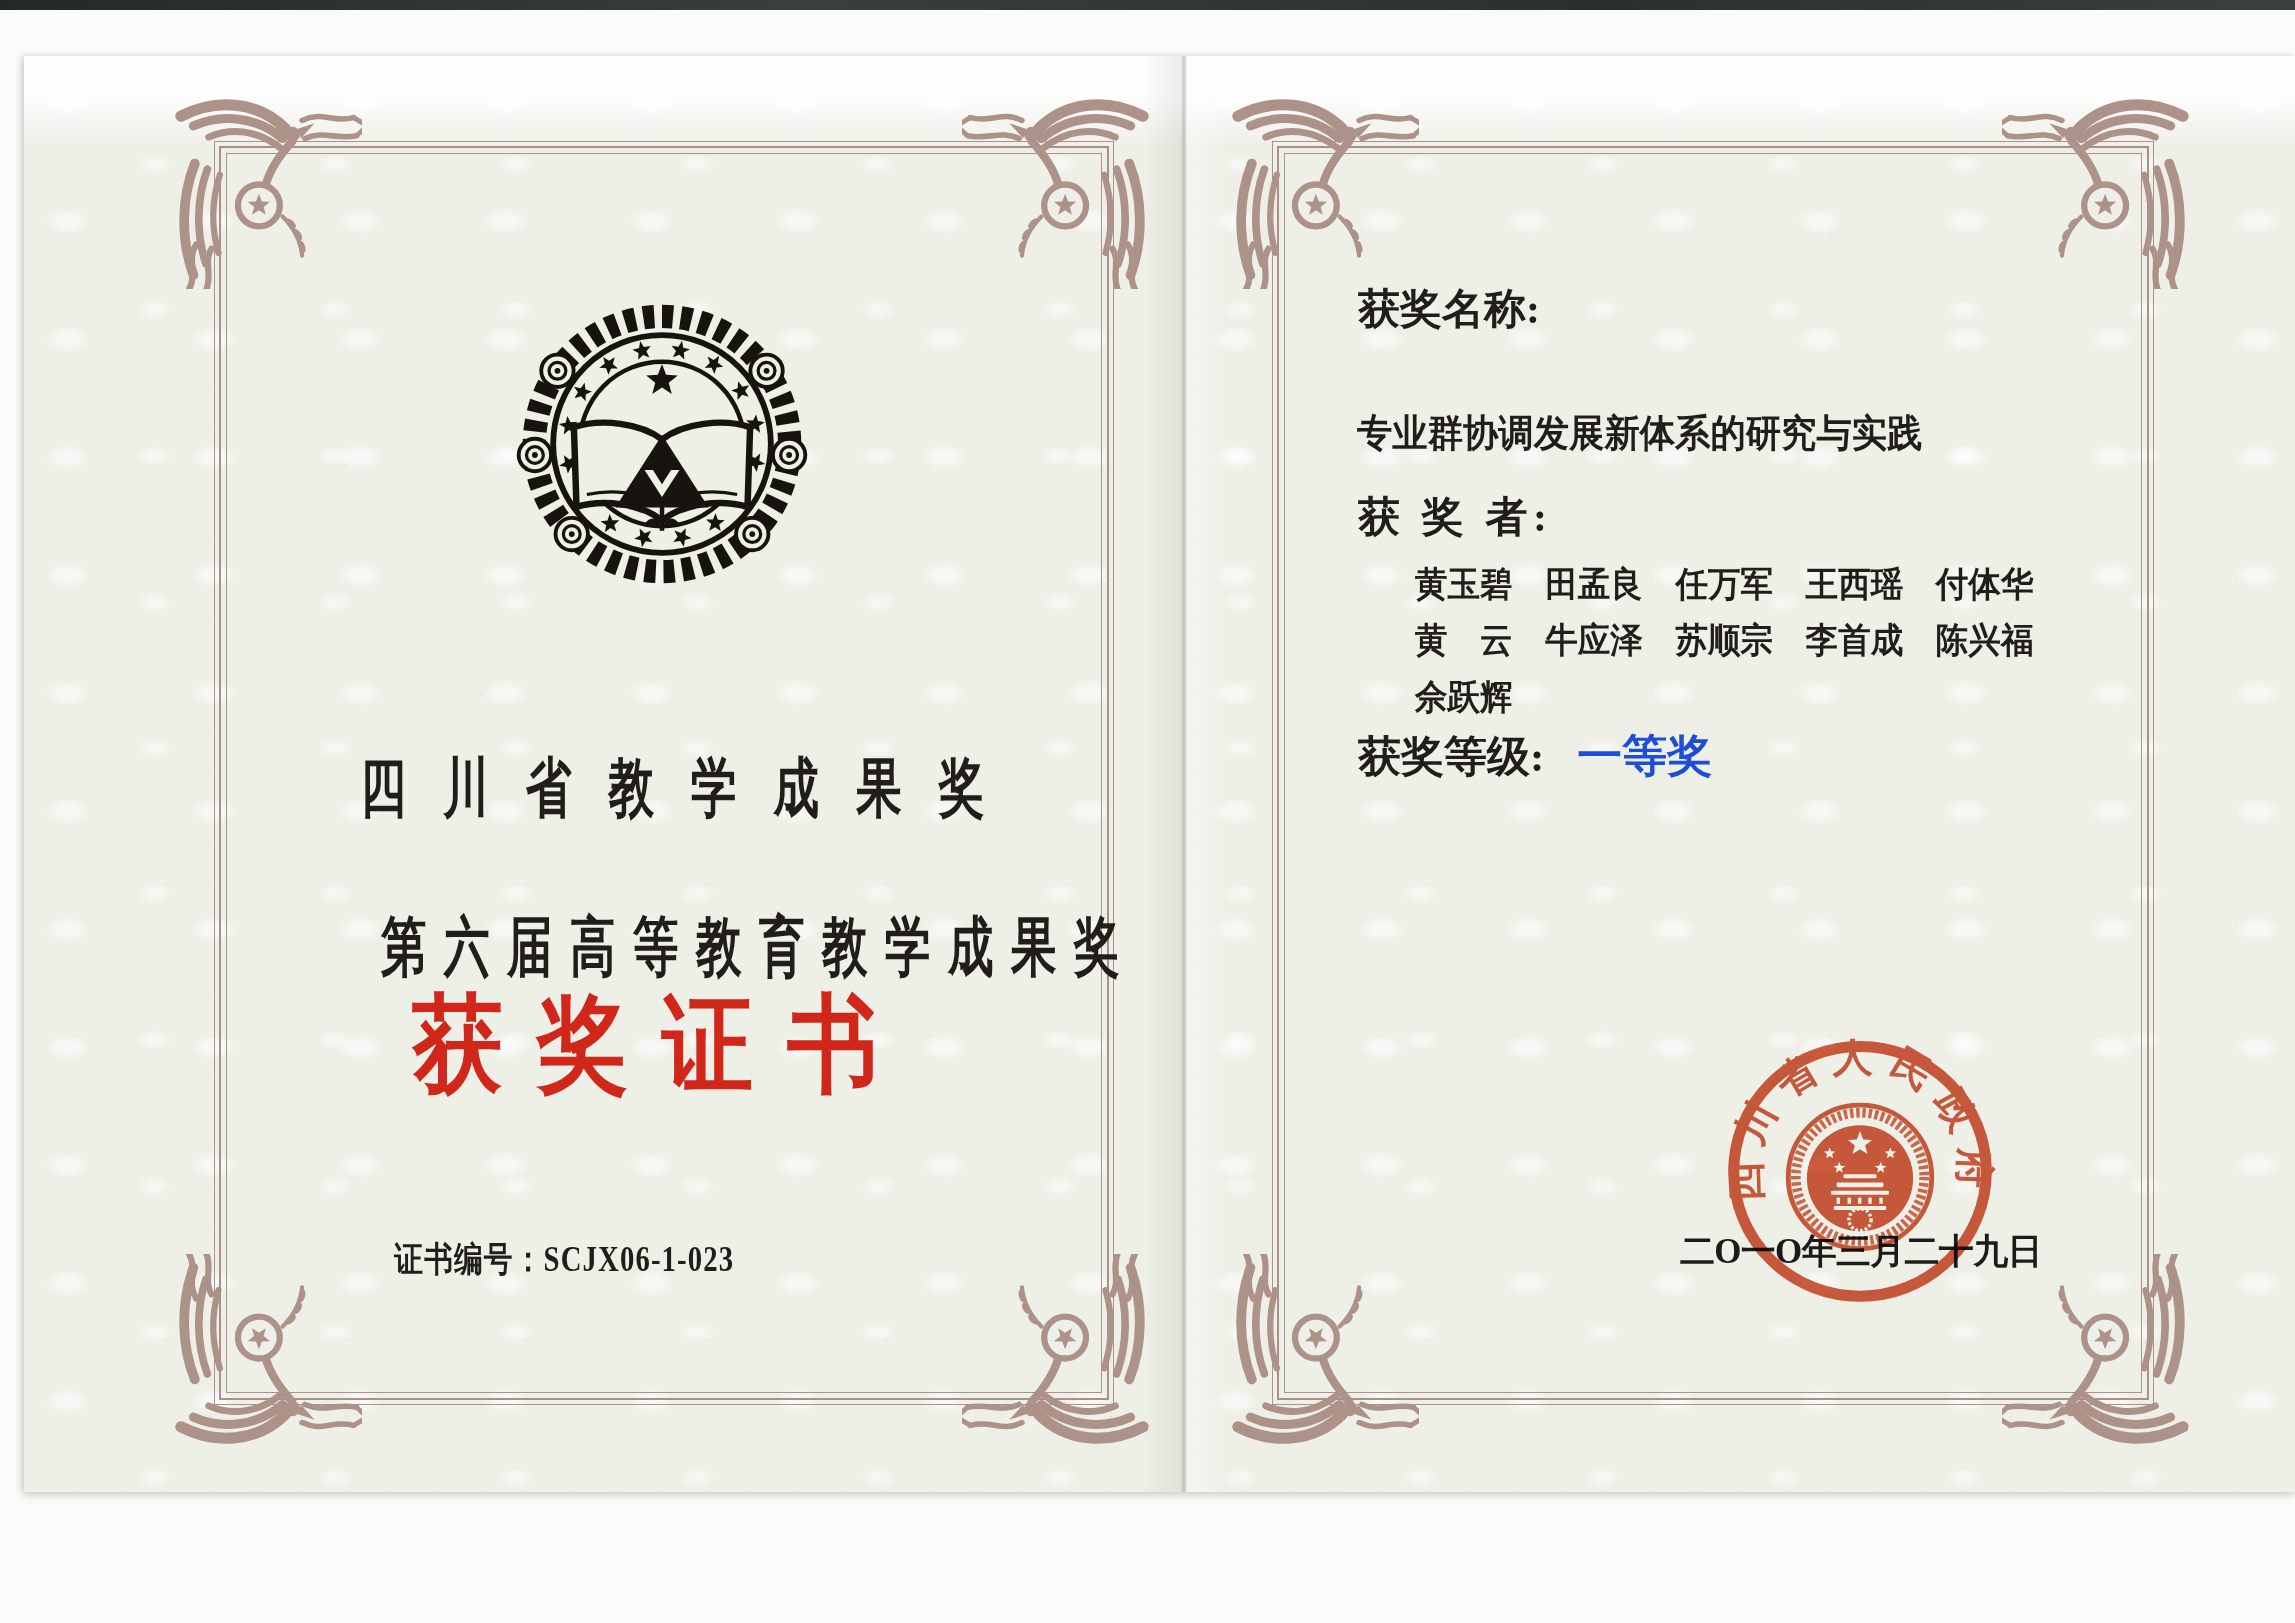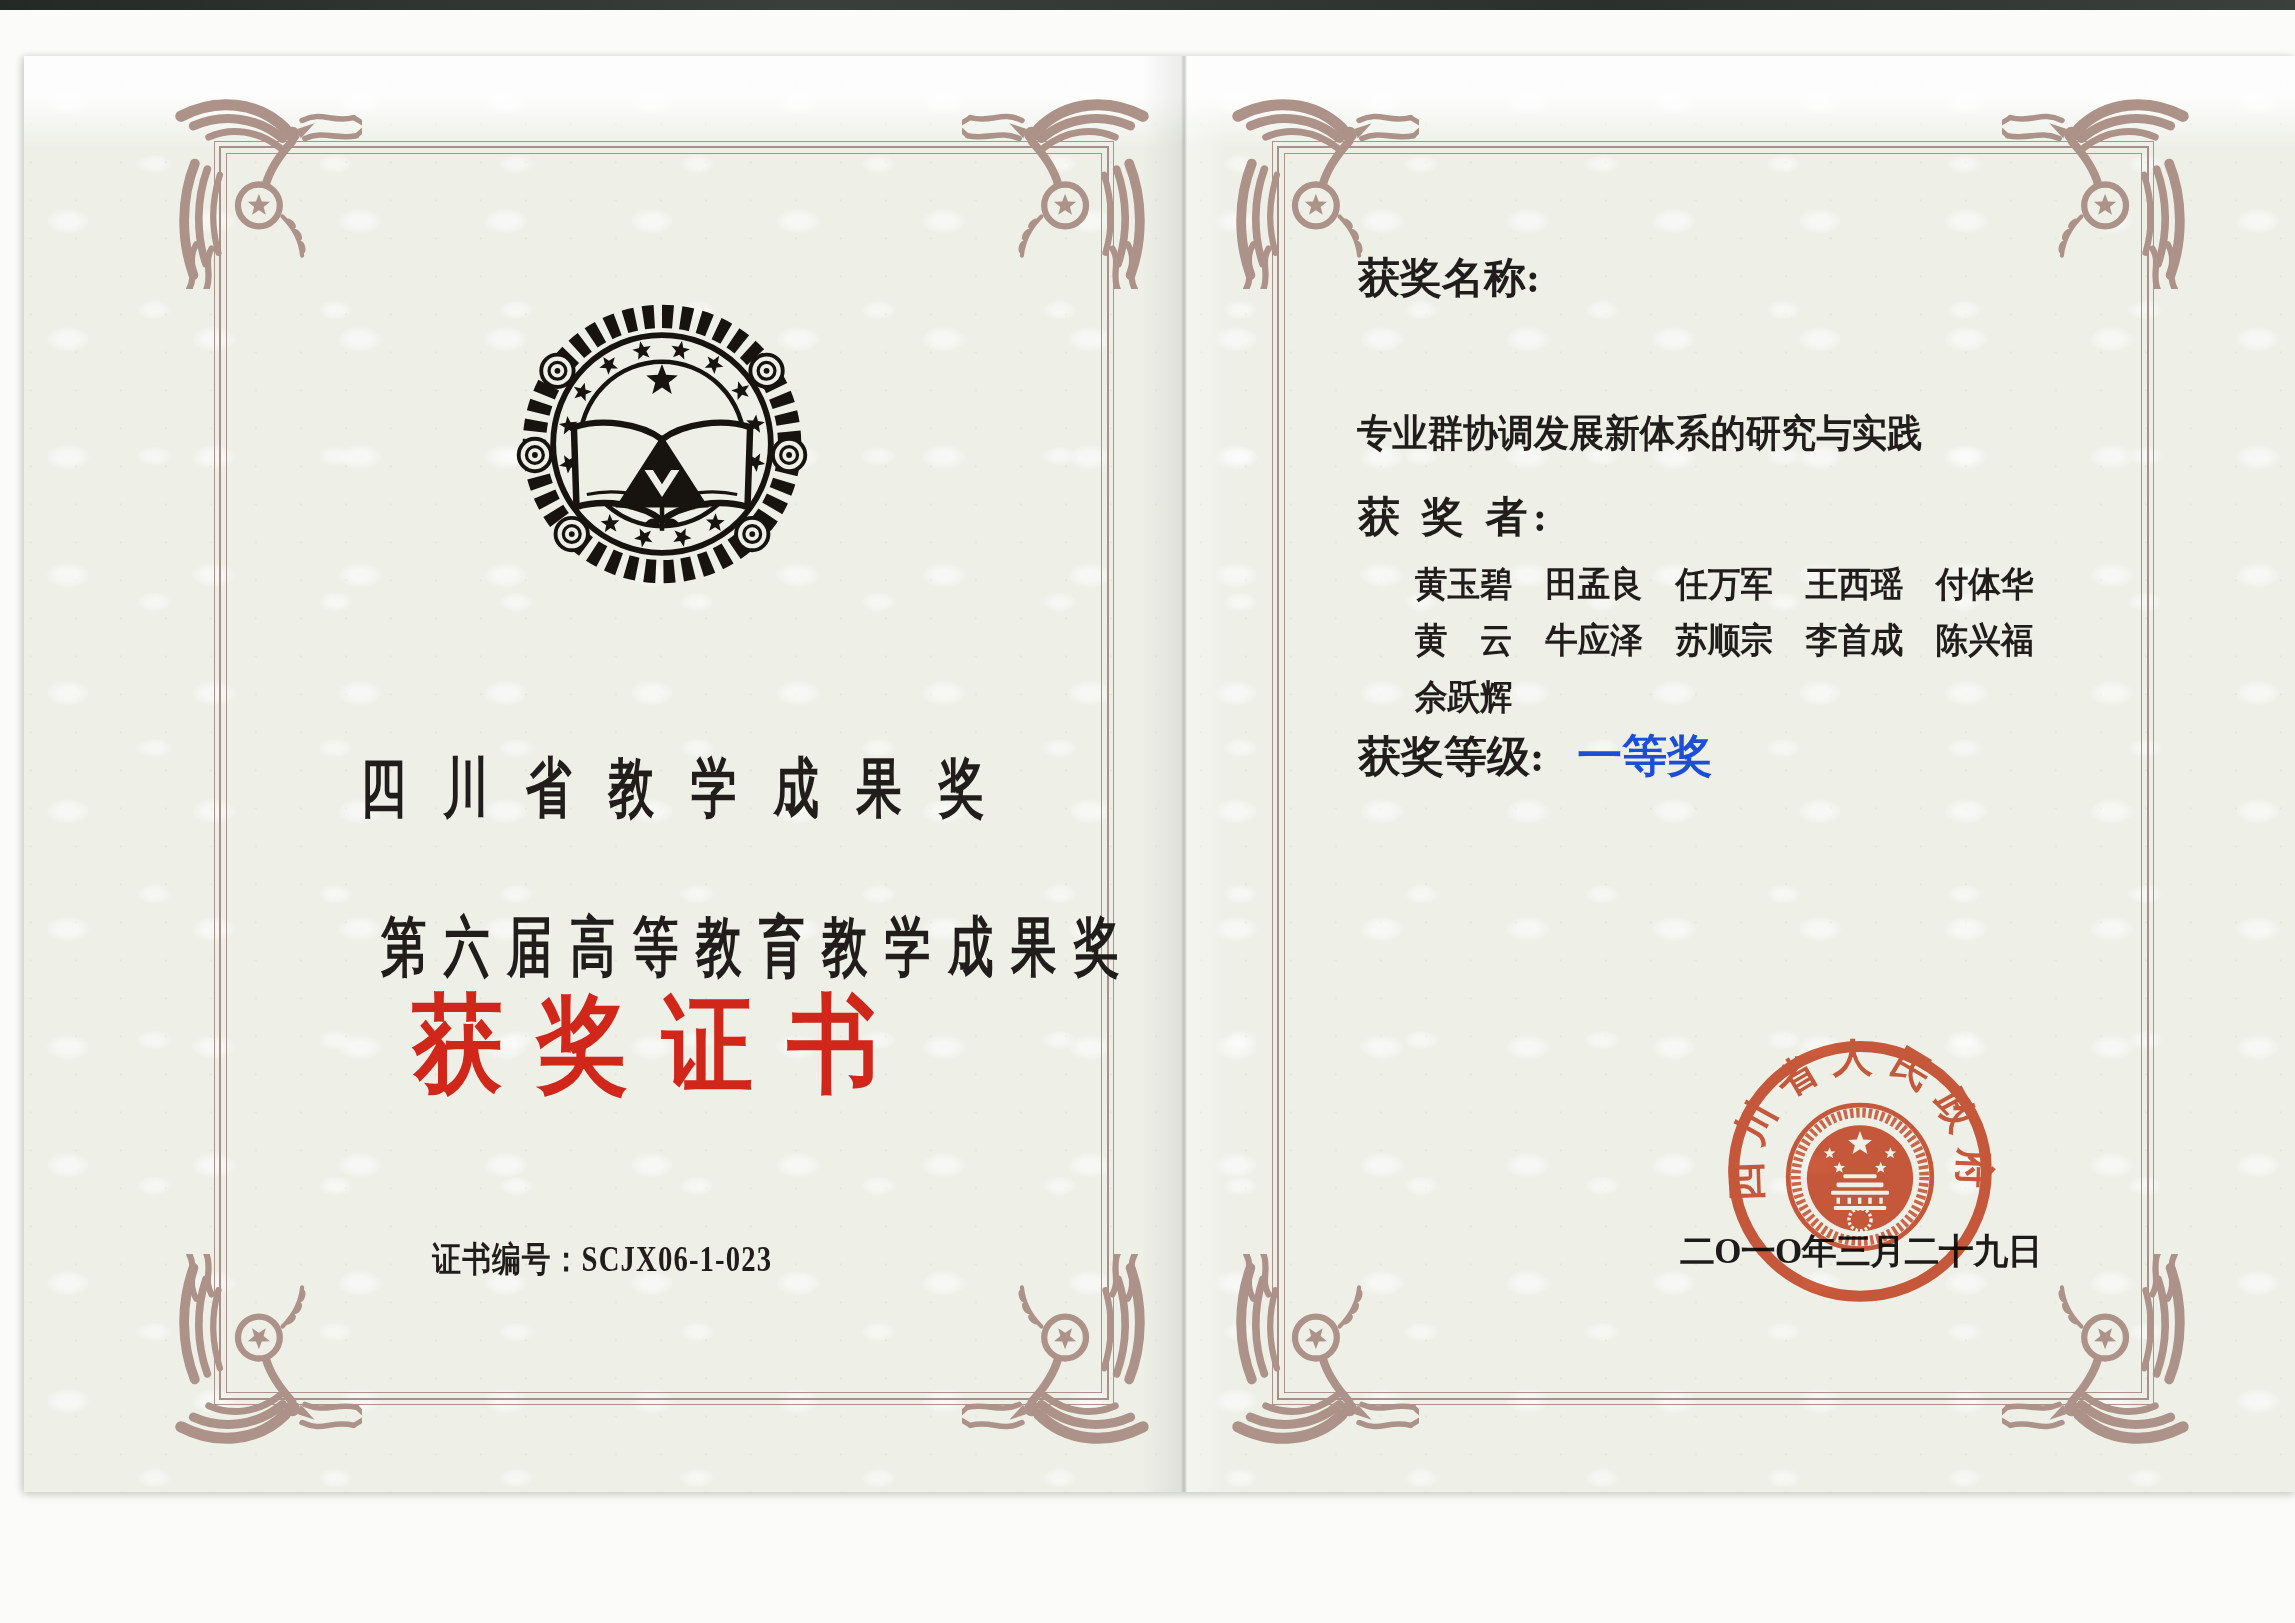--- a/index.html
+++ b/index.html
@@ -27,21 +27,21 @@
   svg.corner{position:absolute;width:209px;height:209px;}
   .flipX{transform:scaleX(-1);} .flipY{transform:scaleY(-1);} .flipXY{transform:scale(-1,-1);}
   .abs{position:absolute;line-height:1;white-space:nowrap;color:#201d1a;}
   .center-line{left:219px;width:886px;text-align:center;}
   .cond{display:inline-block;transform:scaleX(.70);}
   .cond85{display:inline-block;transform:scaleX(.85);}
   .cond93l{display:inline-block;transform:scaleX(.93);transform-origin:left center;}
   .title1{top:756px;font-size:65px;font-weight:700;letter-spacing:53px;}
   .title2{top:879px;font-size:65px;font-weight:700;letter-spacing:25px;margin-top:36px;}
   .red-title{top:992px;font-size:107px;font-weight:700;letter-spacing:40px;color:#d1271b;}
-  .certno{top:1242px;font-size:35px;font-weight:600;letter-spacing:1.4px;padding-left:38px;}
+  .certno{top:1242px;font-size:35px;font-weight:600;letter-spacing:1.4px;}
   .certno .shift{display:inline-block;transform:translateX(-98px) scaleX(.82);}
   .r-label{font-size:42px;font-weight:700;}
   .r-body{font-size:38px;font-weight:600;}
   .names{font-size:35px;font-weight:600;}
   .grade-label{font-size:43px;font-weight:700;}
   .grade-value{font-size:45px;font-weight:700;color:#1d4ed8;margin-left:33px;}
   .date-line{left:1680px;top:1234px;font-size:35px;font-weight:600;letter-spacing:-0.7px;color:#1d1b19;z-index:4;}
   svg.badge{position:absolute;left:513px;top:295px;width:298px;height:298px;}
   svg.seal{position:absolute;left:1722px;top:1032px;width:276px;height:276px;z-index:5;
            mix-blend-mode:multiply;opacity:.92;}
@@ -185,21 +185,21 @@
       <path d="M220,340 C208,332 200,334 194,342 C202,348 212,348 220,340 Z" fill="#17130e"></path>
       <path d="M220,340 C232,332 240,334 246,342 C238,348 228,348 220,340 Z" fill="#17130e"></path>
     </g>
   </svg>
 
   <div class="abs center-line title1"><span class="cond">四川省教学成果奖</span></div>
   <div class="abs center-line title2"><span class="cond">第六届高等教育教学成果奖</span></div>
   <div class="abs center-line red-title"><span class="cond85">获奖证书</span></div>
   <div class="abs center-line certno"><span class="shift">证书编号：SCJX06-1-023</span></div>
 
-  <div class="abs r-label" style="left:1358px;top:257px"><span>获奖名称:</span></div>
+  <div class="abs r-label" style="left:1358px;top:288px"><span>获奖名称:</span></div>
   <div class="abs r-body" style="left:1357px;top:414px"><span class="cond93l">专业群协调发展新体系的研究与实践</span></div>
 
   <div class="abs r-label" style="left:1358px;top:496px;letter-spacing:5.6px"><span>获 奖 者:</span></div>
   <div class="abs names" style="left:1415px;top:567px"><span class="cond93l">黄玉碧　田孟良　任万军　王西瑶　付体华</span></div>
   <div class="abs names" style="left:1415px;top:623px"><span class="cond93l">黄　云　牛应泽　苏顺宗　李首成　陈兴福</span></div>
   <div class="abs names" style="left:1415px;top:680px"><span class="cond93l">佘跃辉</span></div>
 
   <div class="abs" style="left:1358px;top:734px">
     <span class="grade-label">获奖等级:</span><span class="grade-value">一等奖</span>
   </div>

